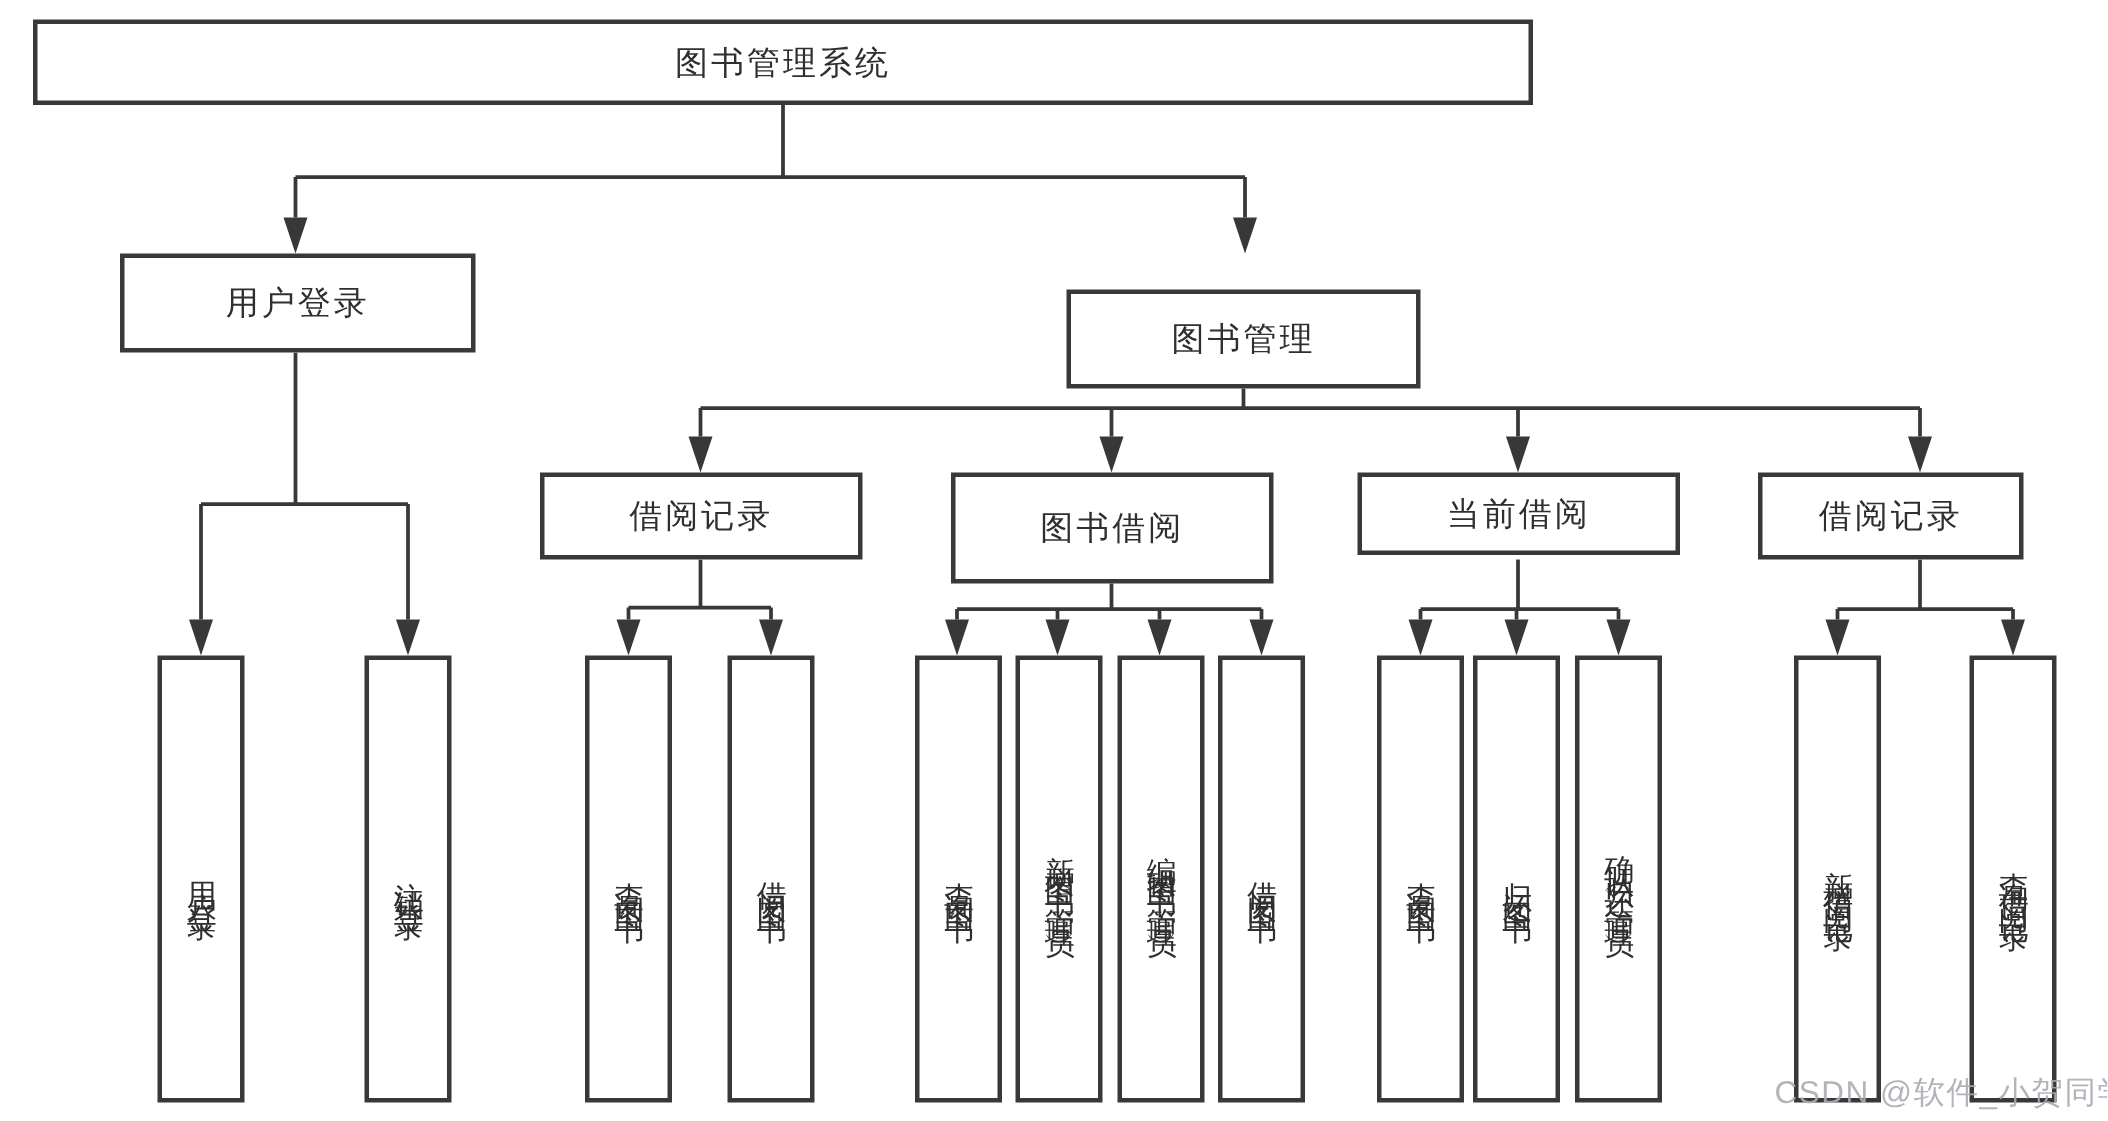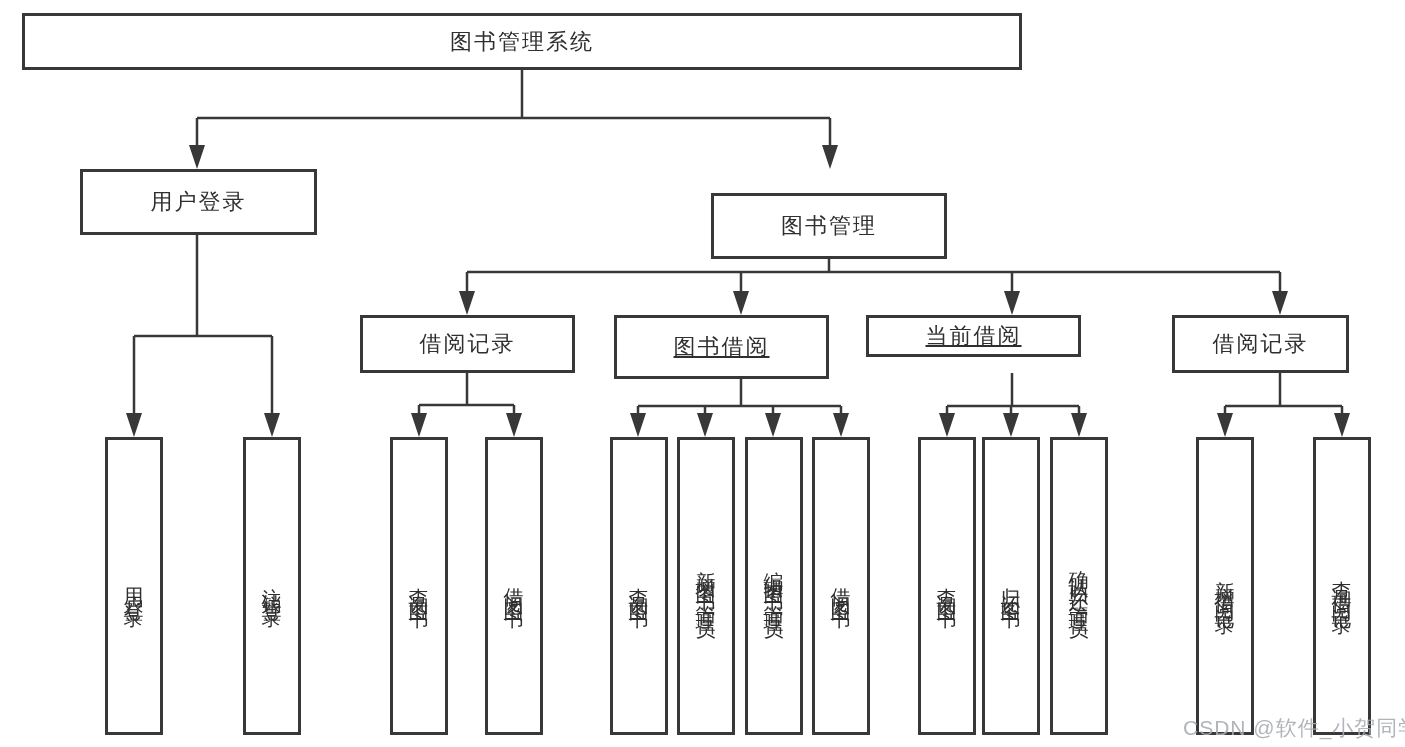--- a/index.html
+++ b/index.html
@@ -90,24 +90,24 @@
   <div class="node" style="left:80px; top:169px; width:237px; height:66px;">
     <span>用户登录</span>
   </div>
   <div class="node" style="left:711px; top:169px; width:236px; height:66px;margin-top:24px;">
     <span>图书管理</span>
   </div>
 
   <div class="node" style="left:360px; top:315px; width:215px; height:58px;">
     <span>借阅记录</span>
   </div>
-  <div class="node" style="left:614px; top:315px; width:215px; height:64px;text-decoration:underline;">
+  <div class="node" style="left:634px; top:315px; width:215px; height:74px;">
     <span>图书借阅</span>
   </div>
-  <div class="node" style="left:866px; top:315px; width:215px; height:42px;text-decoration:underline;">
+  <div class="node" style="left:905px; top:315px; width:215px; height:55px;">
     <span>当前借阅</span>
   </div>
   <div class="node" style="left:1172px; top:315px; width:177px; height:58px;">
     <span>借阅记录</span>
   </div>
 
   <div class="node vnode" style="left:105px; top:437px; width:58px; height:298px;">
     <span class="vtext">用户登录</span>
   </div>
   <div class="node vnode" style="left:243px; top:437px; width:58px; height:298px;">

